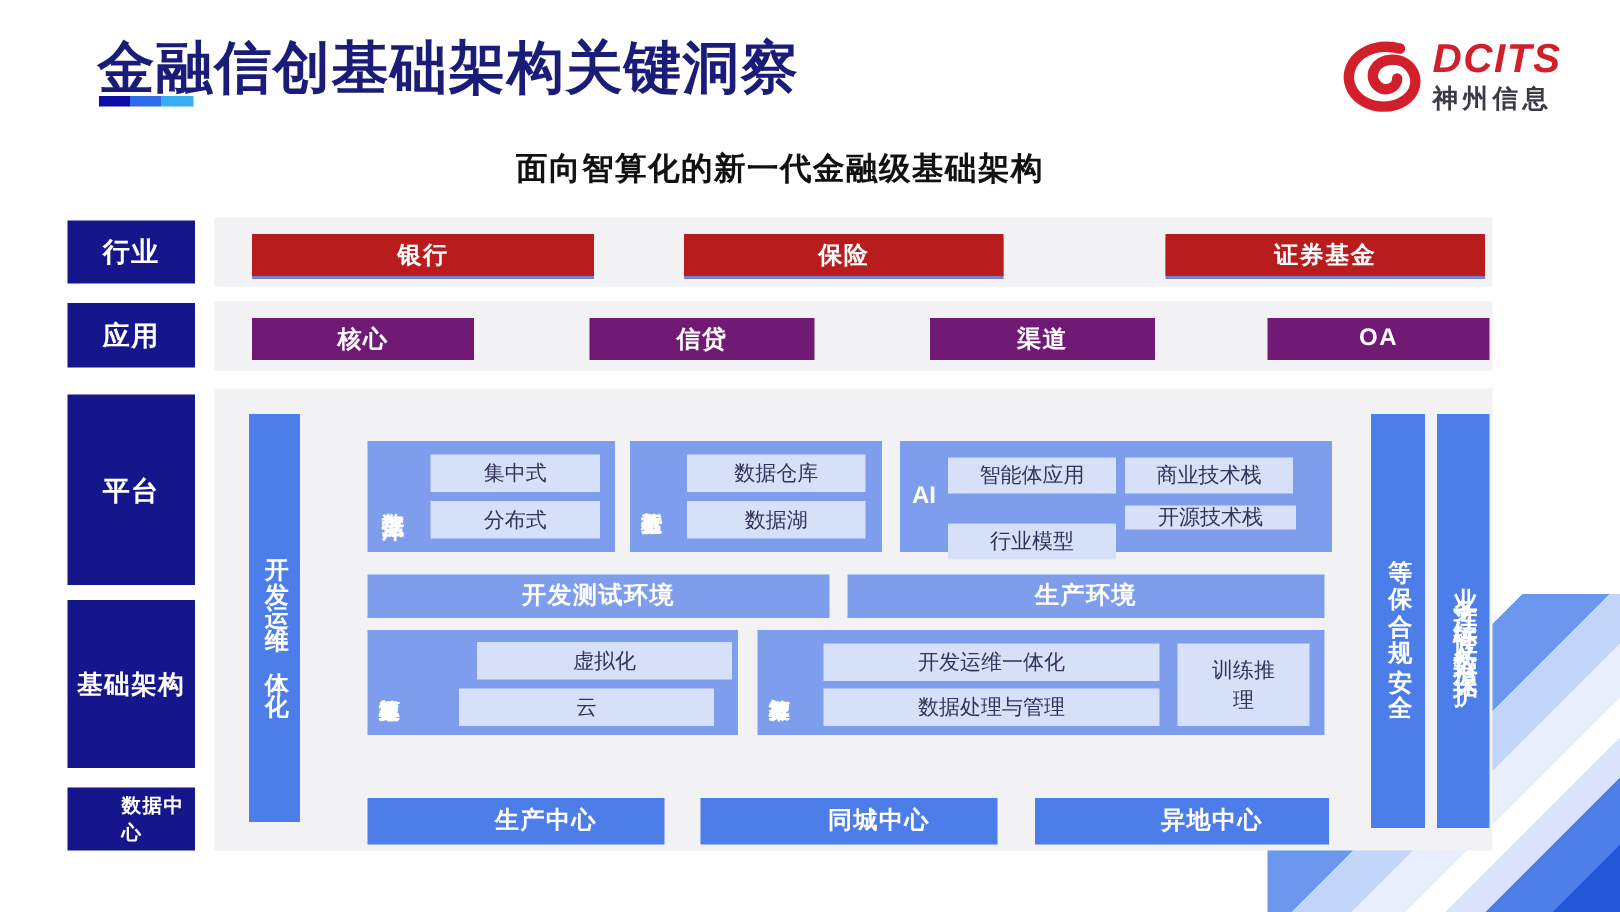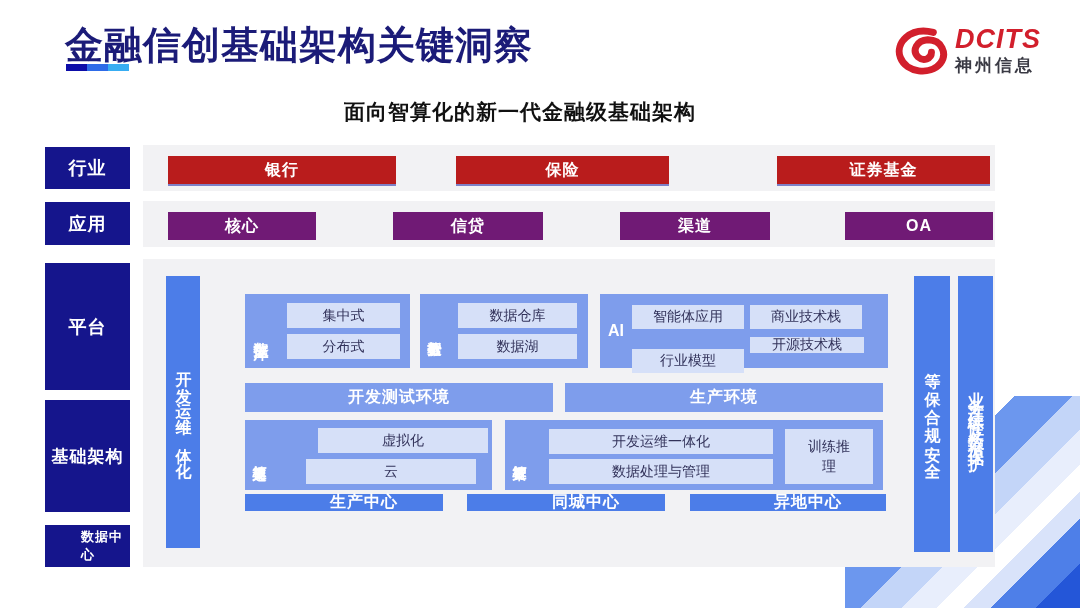--- a/index.html
+++ b/index.html
@@ -74,21 +74,21 @@
   .ai-hlabel { position:absolute; left:0; top:0; width:32px; height:100%; display:flex; align-items:center;
     justify-content:center; color:#fff; font-weight:bold; font-size:16px; }
   .g-general { left:245px; top:420px; width:247px; height:70px; }
   .g-intelligent { left:505px; top:420px; width:378px; height:70px; }
 
   .env-bar { position:absolute; top:383px; height:29px; background:#7E9DEC; color:#fff; font-weight:bold;
     font-size:16px; display:flex; align-items:center; justify-content:center; z-index:2; letter-spacing:1px; }
   .env-dev { left:245px; width:308px; }
   .env-prod { left:565px; width:318px; }
 
-  .center-bar { position:absolute; top:494px; height:17px; background:#4C7DE8; color:#fff; font-weight:bold;
+  .center-bar { position:absolute; top:532px; height:31px; background:#4C7DE8; color:#fff; font-weight:bold;
     font-size:16px; display:flex; align-items:center; justify-content:center; z-index:2; letter-spacing:1px;padding-left:40px; }
   .c-prod { left:245px; width:198px; }
   .c-city { left:467px; width:198px; }
   .c-remote { left:690px; width:196px; }
 
   .chip-train { white-space:normal; line-height:1.4; padding:0 22px; }
 
   
   .corner-deco { position:absolute; right:0; bottom:0; width:235px; height:212px; z-index:0;
     background:linear-gradient(135deg,

